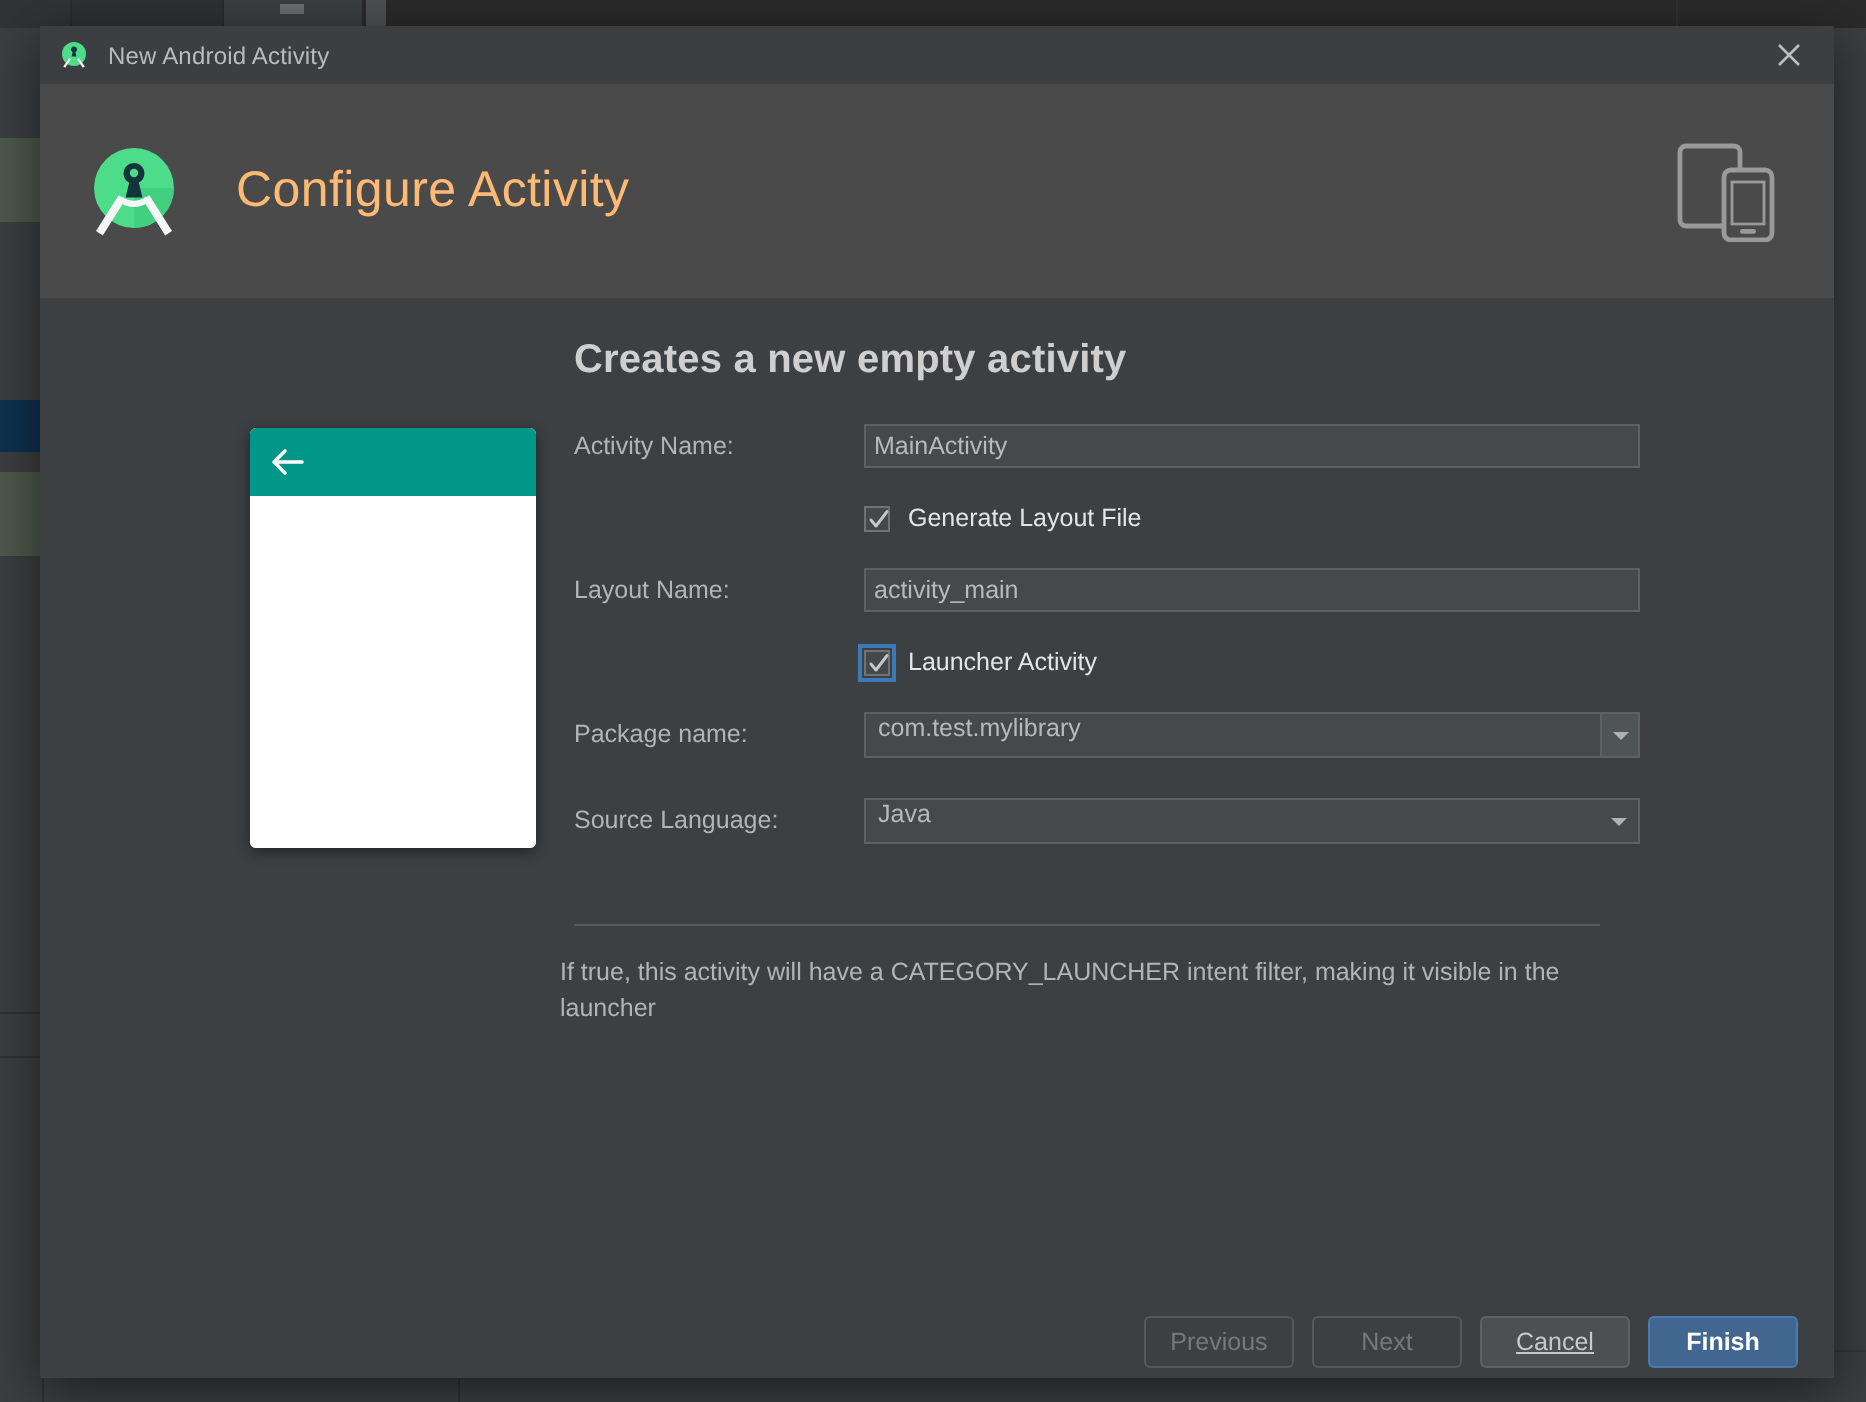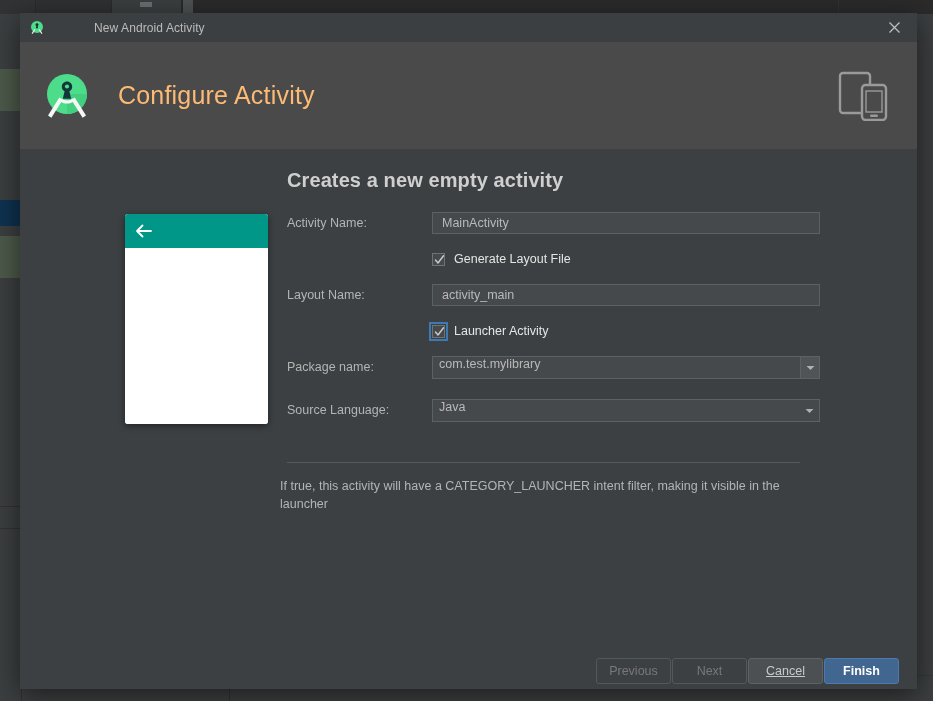--- a/index.html
+++ b/index.html
@@ -61,21 +61,21 @@
     position: relative;
     height: 29px;
     background: #3c3f41;
     display: flex; align-items: center;
     padding-left: 9px;
   }
   #titlebar .as-mini {
     width: 16px; height: 16px; flex: 0 0 16px; margin-right: 9px;
   }
   #titlebar .title-text {
-    font-size: 12px; color: #bbbbbb; letter-spacing: 0.1px; margin-left: 40px;
+    font-size: 12px; color: #bbbbbb; letter-spacing: 0.1px;
   }
   #close-btn {
     position: absolute; right: 0; top: 0;
     width: 46px; height: 29px;
     display: flex; align-items: center; justify-content: center;
     cursor: default;
   }
   #close-btn svg { display: block; }
 
   
@@ -149,21 +149,21 @@
   }
   .ctrl { flex: 1 1 auto; position: relative; height: 22px; }
 
   .txtfield {
     width: 100%; height: 22px;
     background: #45494c;
     border: 1px solid #5c6164;
     color: #b9b9b9;
     font-size: 12.5px;
     font-family: "Liberation Sans", sans-serif;
-    padding: 0 9px;
+    padding: 0 4px;
     outline: none;
   }
 
   
   .check-row {
     display: flex; align-items: center; margin-bottom: 10px; height: 22px;
   }
   .check-row .spacer { width: 145px; flex: 0 0 145px; }
   .cb {
     width: 13px; height: 13px; flex: 0 0 13px;
@@ -212,21 +212,21 @@
     width: 516px;
     font-size: 12.5px; color: #b4b4b4; line-height: 18px;
   }
 
   
   #dialog-footer {
     height: 37px;
     background: #3c4043;
     display: flex; align-items: center; justify-content: flex-end;
     padding-right: 18px;
-    gap: 1px;
+    gap: 9px;
   }
   .btn {
     min-width: 75px; height: 26px;
     border-radius: 3px;
     font-size: 12.5px;
     font-family: "Liberation Sans", sans-serif;
     display: flex; align-items: center; justify-content: center;
     padding: 0 12px;
   }
   .btn.disabled {

